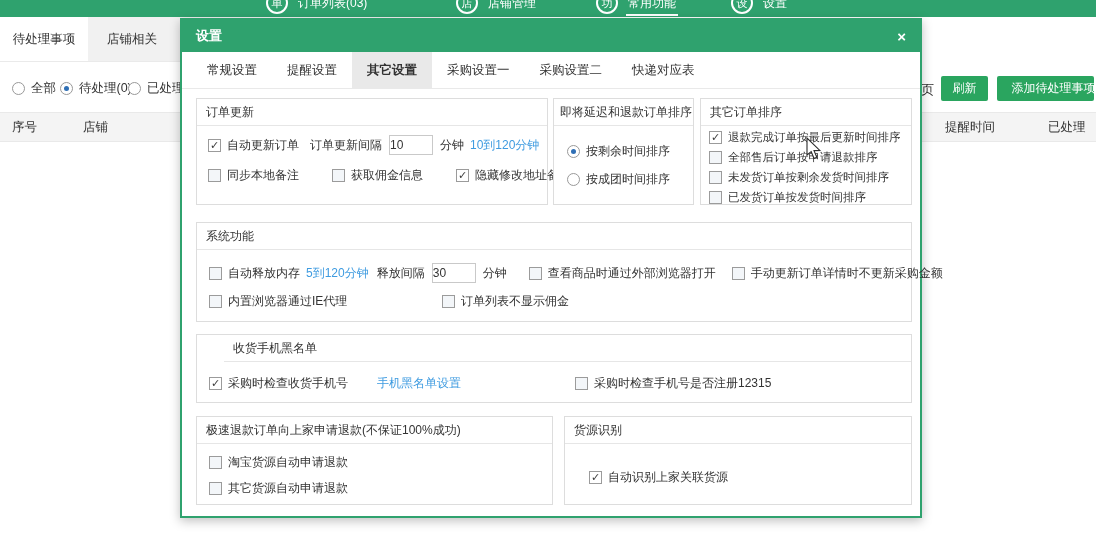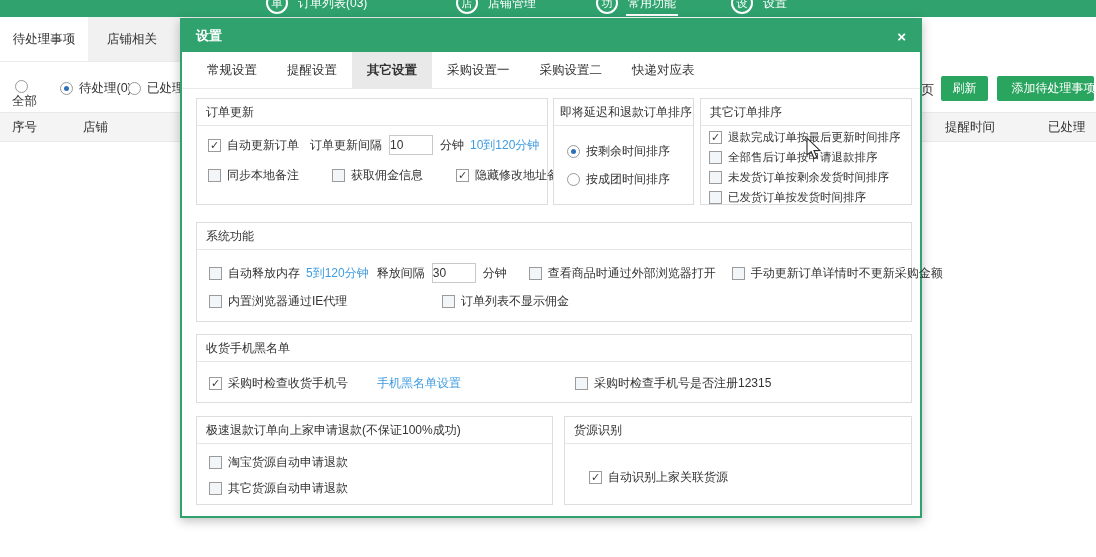--- a/index.html
+++ b/index.html
@@ -88,21 +88,21 @@
   .num-input {
     width:44px; height:20px; border:1px solid #c9c9c9; text-align:left;
     font-size:12px; color:#333; margin:0 7px; font-family:inherit; background:#fff;
   }
 
   
   #sec-order  { left:14px;  top:78px;  width:352px; height:107px; }
   #sec-delay  { left:371px; top:78px;  width:141px; height:107px; }
   #sec-other  { left:518px; top:78px;  width:212px; height:107px; }
   #sec-system { left:14px;  top:202px; width:716px; height:100px; }
-  #sec-phone  { left:14px;  top:314px; width:716px; height:69px;  }
+  #sec-phone  { left:14px;  top:314px; width:716px; height:69px;padding-left:27px;  }
   #sec-refund { left:14px;  top:396px; width:357px; height:89px;  }
   #sec-source { left:382px; top:396px; width:348px; height:89px;  }
 
   #sec-other .row { font-size:11.5px; }
 
   .cursor { position:absolute; left:806px; top:137px; z-index:50; pointer-events:none; }
 </style>
 </head>
 <body>
 
@@ -125,21 +125,21 @@
   </div>
   <div class="nav-underline" style="left:626px; width:52px;"></div>
 </div>
 
 <div class="page-tabs">
   <div class="page-tab active">待处理事项</div>
   <div class="page-tab">店铺相关</div>
 </div>
 
 <div class="filter-row">
-  <span class="filter-item" style="left:12px;flex-direction:column;">
+  <span class="filter-item" style="left:12px;">
     <span class="rb"></span>
     <span>全部</span>
   </span>
   <span class="filter-item" style="left:60px;">
     <span class="rb selected"></span>
     <span>待处理(0)</span>
   </span>
   <span class="filter-item" style="left:128px;">
     <span class="rb"></span>
     <span>已处理</span>

